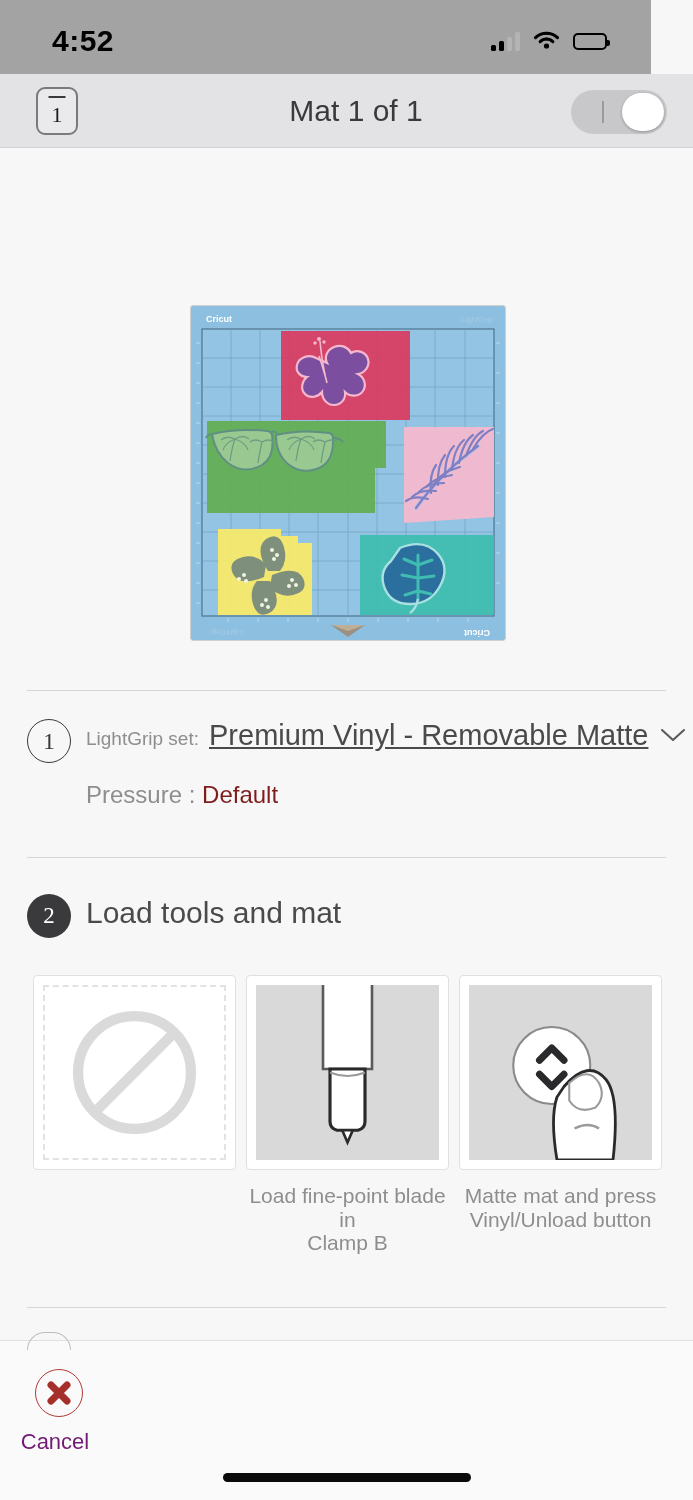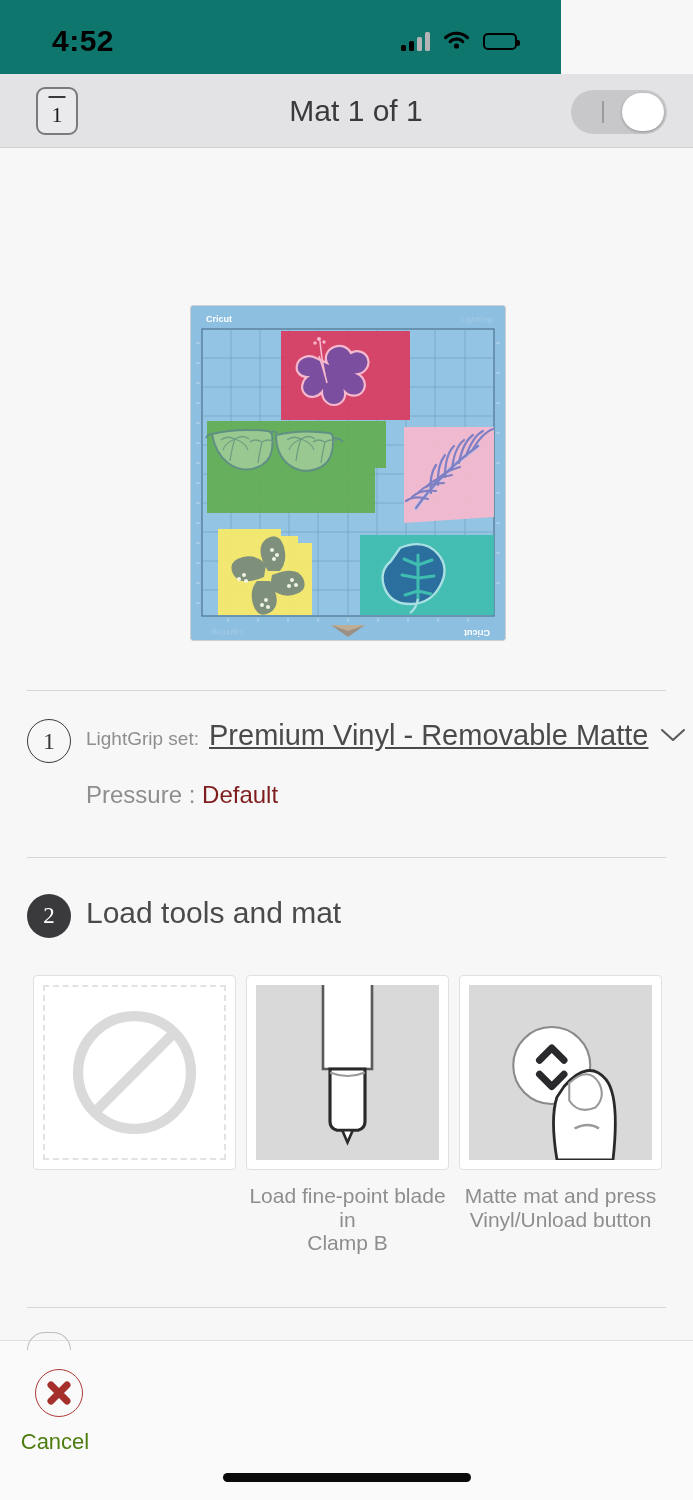--- a/index.html
+++ b/index.html
@@ -6,22 +6,22 @@
   html, body {
     width: 693px; height: 1500px;
     font-family: "Liberation Sans", sans-serif;
     background: #f7f7f7;
     overflow: hidden;
   }
   .phone { position: relative; width: 693px; height: 1500px; background: #f7f7f7; }
 
   
   .status-bar {
-    position: absolute; top: 0; left: 0; width: 561px; height: 74px;
-    background: #0f766e;
+    position: absolute; top: 0; left: 0; width: 651px; height: 74px;
+    background: #a3a3a3;
     display: flex; align-items: center; justify-content: space-between;
     padding: 8px 44px 0 52px;
   }
   .status-time { font-size: 30px; font-weight: bold; color: #000; letter-spacing: 0.5px; }
   .status-icons { display: flex; align-items: center; gap: 13px; }
   .sig { display: flex; align-items: flex-end; gap: 3px; height: 19px; }
   .sig i { display: block; width: 5px; background: #000; border-radius: 1.5px; }
   .sig i:nth-child(1){ height: 6px; }
   .sig i:nth-child(2){ height: 10px; }
   .sig i:nth-child(3){ height: 14px; background: #b4b4b6; }
@@ -104,21 +104,21 @@
   .card-cap { margin-top: 14px; text-align: center; font-size: 21px; color: #8e8e90; line-height: 1.12; }
 
   
   .bottom-bar {
     position: absolute; left: 0; bottom: 0; width: 693px; height: 160px;
     background: #fafafa; border-top: 1px solid #e0e0e0;
   }
   .cancel-btn { position: absolute; left: 26px; top: 28px; width: 66px; text-align: center; }
   .cancel-circle { width: 48px; height: 48px; border: 1.8px solid #b03a35; border-radius: 50%;
     margin: 0 auto; position: relative; }
-  .cancel-label { margin-top: 12px; font-size: 22px; color: #4d7c0f; white-space: nowrap;
+  .cancel-label { margin-top: 12px; font-size: 22px; color: #701a75; white-space: nowrap;
     margin-left: -8px; }
   .home-ind { position: absolute; left: 50%; transform: translateX(-50%); bottom: 18px;
     width: 248px; height: 9px; background: #0a0a0a; border-radius: 5px; }
   .peek-arc { position: absolute; left: 27px; top: -9px; width: 44px; height: 18px;
     border: 1.7px solid #bdbdbd; border-bottom: none; border-radius: 22px 22px 0 0; }
 </style>
 </head>
 <body>
 
 <div class="phone">

